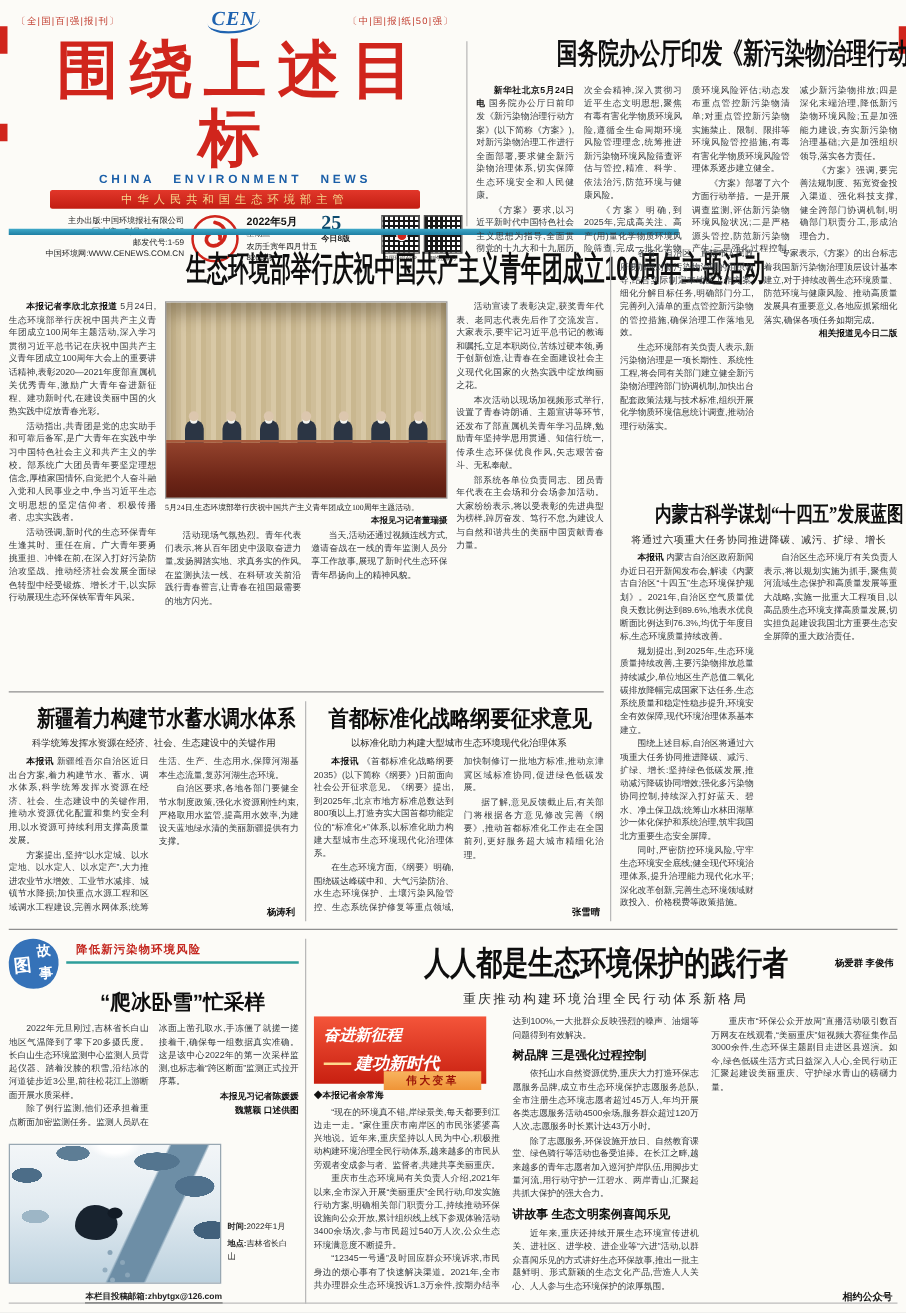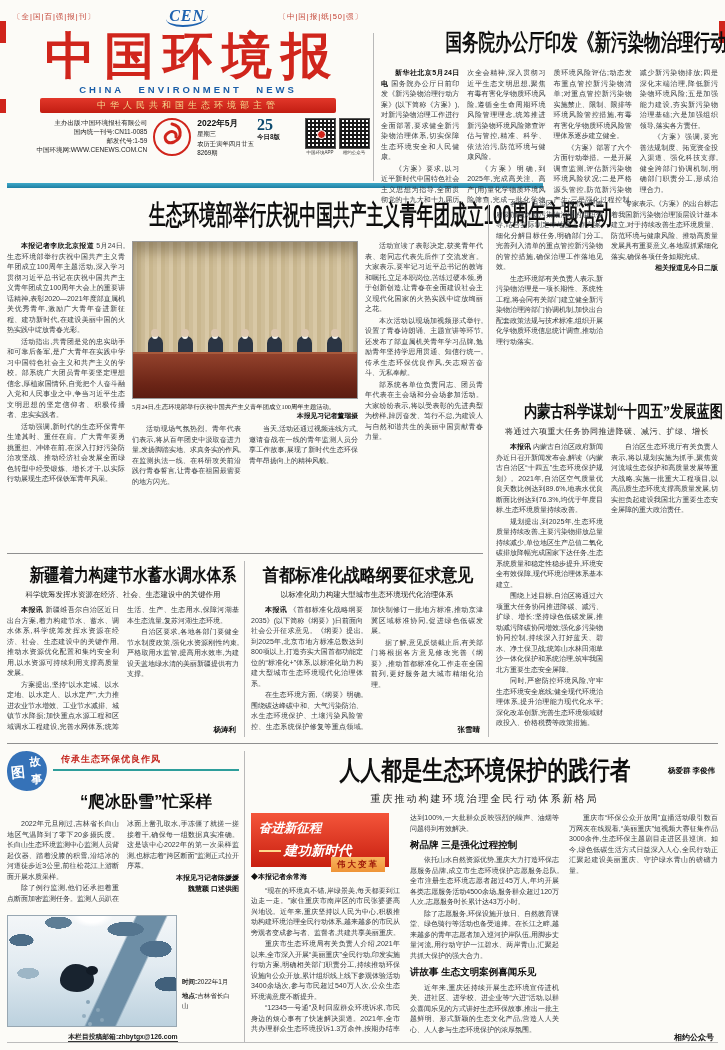--- a/index.html
+++ b/index.html
@@ -131,42 +131,42 @@
   #rr .cond{font-size:26px;transform:scaleX(.8);font-family:"Liberation Serif",serif;}
   #rr .subtitle{font-size:10px;letter-spacing:2px;margin:4px 0 7px;}
   #rr .body{height:226px;}
   .promo{break-inside:avoid;width:138px;height:54px;background:linear-gradient(180deg,#f4553a,#c81f10);
      color:#fff;position:relative;margin:0 0 5px;padding:6px 8px;box-sizing:border-box;
      font-style:italic;font-weight:900;}
   .promo .l1{font-size:12.5px;}
   .promo .dash{display:inline-block;width:22px;height:2px;background:#ffd98c;vertical-align:middle;margin-right:3px;}
   .promo .l2{font-size:13.5px;margin-top:3px;}
   .promo .tag{position:absolute;right:4px;bottom:-5px;background:linear-gradient(180deg,#f8b45f,#ef9437);
-     color:#9c1508;font-style:normal;font-weight:900;font-size:8.5px;letter-spacing:2px;padding:1px 6px;margin-top:26px;}
+     color:#9c1508;font-style:normal;font-weight:900;font-size:8.5px;letter-spacing:2px;padding:1px 18px;margin-top:26px;}
   .rr-byline{text-indent:0 !important;font-weight:bold;color:#111;margin:4px 0 3px !important;}
   .subhead{break-inside:avoid;font-size:9.5px;font-weight:900;color:#0e0e0e;margin:4px 0 3px;}
   .turn{position:absolute;right:4px;bottom:0;font-size:8px;font-weight:bold;color:#111;background:#fcfbf7;padding-left:6px;}
 </style>
 </head>
 <body>
 
 <div class="page">
 <div id="content">
 
   <div class="mark" style="left:-7px;top:14px;width:6px;height:22px;"></div>
   <div class="mark" style="right:-7px;top:14px;width:6px;height:22px;"></div>
   <div class="mark" style="left:-7px;top:92px;width:6px;height:14px;"></div>
 
   <div class="abs" id="masthead">
     <div class="badges">
       <span>〔全|国|百|强|报|刊〕</span>
       <span class="cen">CEN</span>
       <span>〔中|国|报|纸|50|强〕</span>
     </div>
-    <h1 class="paper-title">中国环境报</h1>
+    <h1 class="paper-title">围绕上述目标</h1>
     <div class="eng">CHINA  ENVIRONMENT  NEWS</div>
     <div class="banner">中华人民共和国生态环境部主管</div>
     <div class="pubrow">
       <div class="pubinfo">
         <div>主办出版:中国环境报社有限公司</div>
         <div>国内统一刊号:CN11-0085</div>
         <div>邮发代号:1-59</div>
         <div>中国环境网:WWW.CENEWS.COM.CN</div>
       </div>
       <div class="phoenix">
@@ -288,21 +288,21 @@
   <div class="hrule" style="left:0;top:736px;width:711px;"></div>
 
   <section class="abs" id="story">
     <div class="kickrow">
       <div class="stamp">
         <span class="c1">图</span>
         <span>故</span>
         <span>事</span>
       </div>
       <div class="kickwrap">
-        <div class="kicker">传承生态环保优良作风</div>
+        <div class="kicker">降低新污染物环境风险</div>
         <div class="story-hl">“爬冰卧雪”忙采样</div>
       </div>
     </div>
     <div class="small cols2 body">
       <div class="plist"><p>2022年元旦刚过,吉林省长白山地区气温降到了零下20多摄氏度。长白山生态环境监测中心监测人员背起仪器、踏着没膝的积雪,沿结冰的河道徒步近3公里,前往松花江上游断面开展水质采样。</p><p>除了例行监测,他们还承担着重点断面加密监测任务。监测人员趴在冰面上凿孔取水,手冻僵了就搓一搓接着干,确保每一组数据真实准确。这是该中心2022年的第一次采样监测,也标志着“跨区断面”监测正式拉开序幕。</p></div>
       <p class="credit-r">本报见习记者陈媛媛</p>
       <p class="credit-r">魏慧颖 口述供图</p>
     </div>
     <div class="snowrow">
       <div class="snow">

